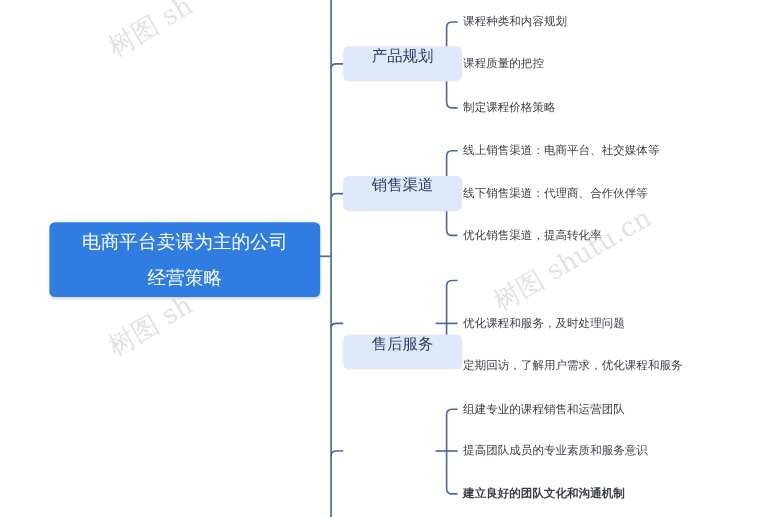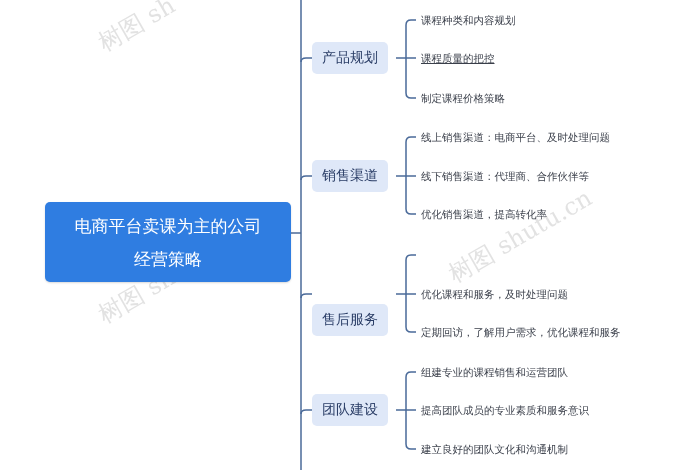--- a/index.html
+++ b/index.html
@@ -5,31 +5,31 @@
     html, body { margin: 0; padding: 0; }
     body {
       width: 700px; height: 470px; overflow: hidden;
       background: #ffffff;
       font-family: "DejaVu Sans", "Liberation Sans", sans-serif;
       position: relative;
     }
     .canvas { position: absolute; left: 0; top: 0; width: 700px; height: 470px; }
     svg.lines { position: absolute; left: 0; top: 0; width: 700px; height: 470px; }
     .root {
-      position: absolute; left: 45px; top: 202px; width: 246px; height: 80px;
+      position: absolute; left: 45px; top: 202px; width: 246px; height: 68px;
       background: #2f7de1; border-radius: 5px;
       color: #ffffff; font-size: 17px; line-height: 22px;
       display: flex; flex-direction: column; align-items: center; justify-content: center;
       text-align: center; box-shadow: 0 1px 2px rgba(0,0,0,0.15); gap: 11px;
     }
     .branch {
-      position: absolute; left: 312px; width: 76px; height: 32px;
+      position: absolute; left: 312px; width: 108px; height: 32px;
       background: #dfe8f8; border-radius: 5px;
       color: #2a3d66; font-size: 14px;
-      display: flex; align-items: center; justify-content: center;
+      display: flex; align-items: flex-start; justify-content: center;
     }
     .leaf {
       position: absolute; left: 421px; font-size: 10.5px; color: #3a3f4a;
       white-space: nowrap; line-height: 14px;
     }
     .watermark {
       position: absolute; color: rgba(150,150,150,0.28);
       font-size: 24px; font-family: "DejaVu Serif", serif;
       transform: rotate(-30deg); white-space: nowrap; pointer-events: none;
     }
@@ -75,36 +75,33 @@
 
   <div class="root">
     <span>电商平台卖课为主的公司</span>
     <span>经营策略</span>
   </div>
 
   <div class="branch" style="top:42px;">
     <span>产品规划</span>
   </div>
   <div class="leaf" style="top:13px;">课程种类和内容规划</div>
-  <div class="leaf" style="top:51px;text-decoration:underline;">课程质量的把控</div>
+  <div class="leaf" style="top:51px;">课程质量的把控</div>
   <div class="leaf" style="top:91px;text-align:center;">制定课程价格策略</div>
 
   <div class="branch" style="top:160px;font-family:Liberation Serif, serif;">
     <span>销售渠道</span>
   </div>
-  <div class="leaf" style="top:130px;">线上销售渠道：电商平台、及时处理问题</div>
+  <div class="leaf" style="top:130px;">线上销售渠道：电商平台、社交媒体等</div>
   <div class="leaf" style="top:169px;">线下销售渠道：代理商、合作伙伴等</div>
   <div class="leaf" style="top:207px;">优化销售渠道，提高转化率</div>
 
   <div class="branch" style="top:278px;margin-top:26px;">
     <span>售后服务</span>
   </div>
   <div class="leaf" style="top:287px;">优化课程和服务，及时处理问题</div>
   <div class="leaf" style="top:325px;">定期回访，了解用户需求，优化课程和服务</div>
 
-  <div class="branch" style="top:394px;">
-    <span>团队建设</span>
-  </div>
   <div class="leaf" style="top:365px;">组建专业的课程销售和运营团队</div>
   <div class="leaf" style="top:403px;">提高团队成员的专业素质和服务意识</div>
-  <div class="leaf" style="top:442px;">建立良好的团队文化和沟通机制</div>
+  <div class="leaf" style="top:442px;font-weight:bold;">建立良好的团队文化和沟通机制</div>
 
 </div>
 
 </body></html>

